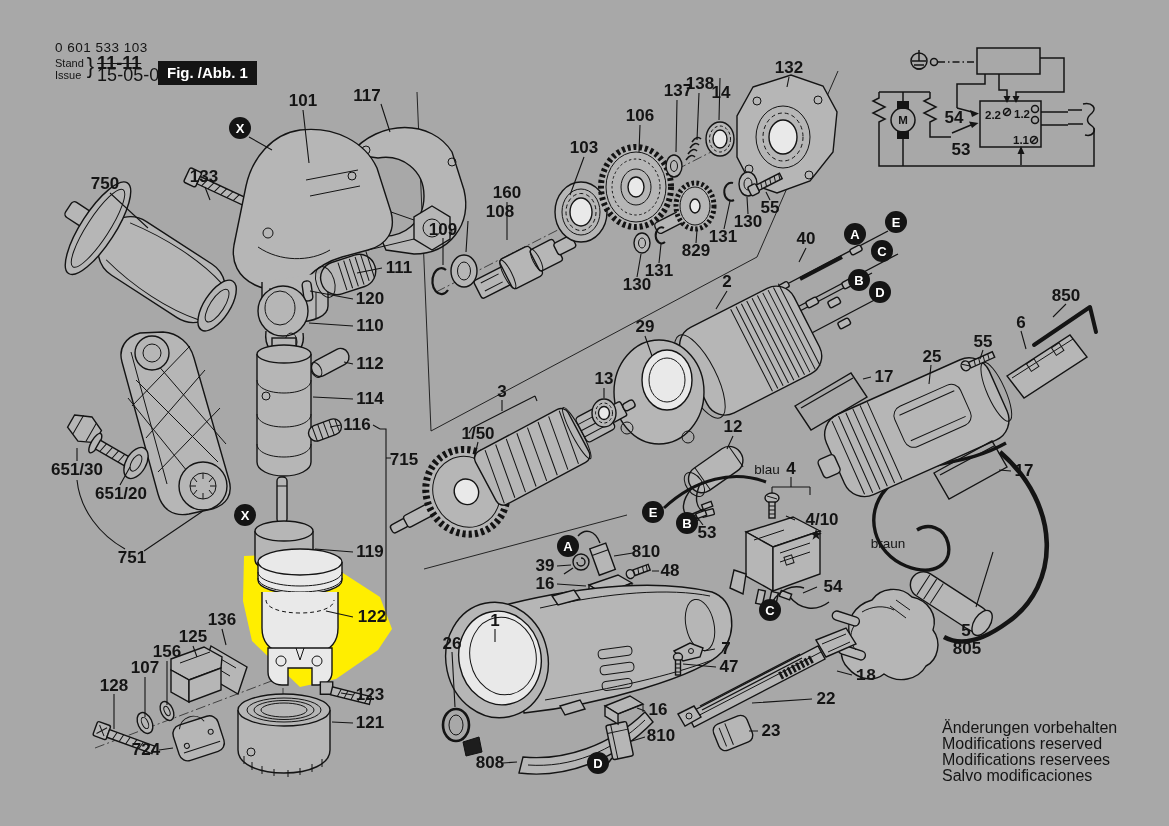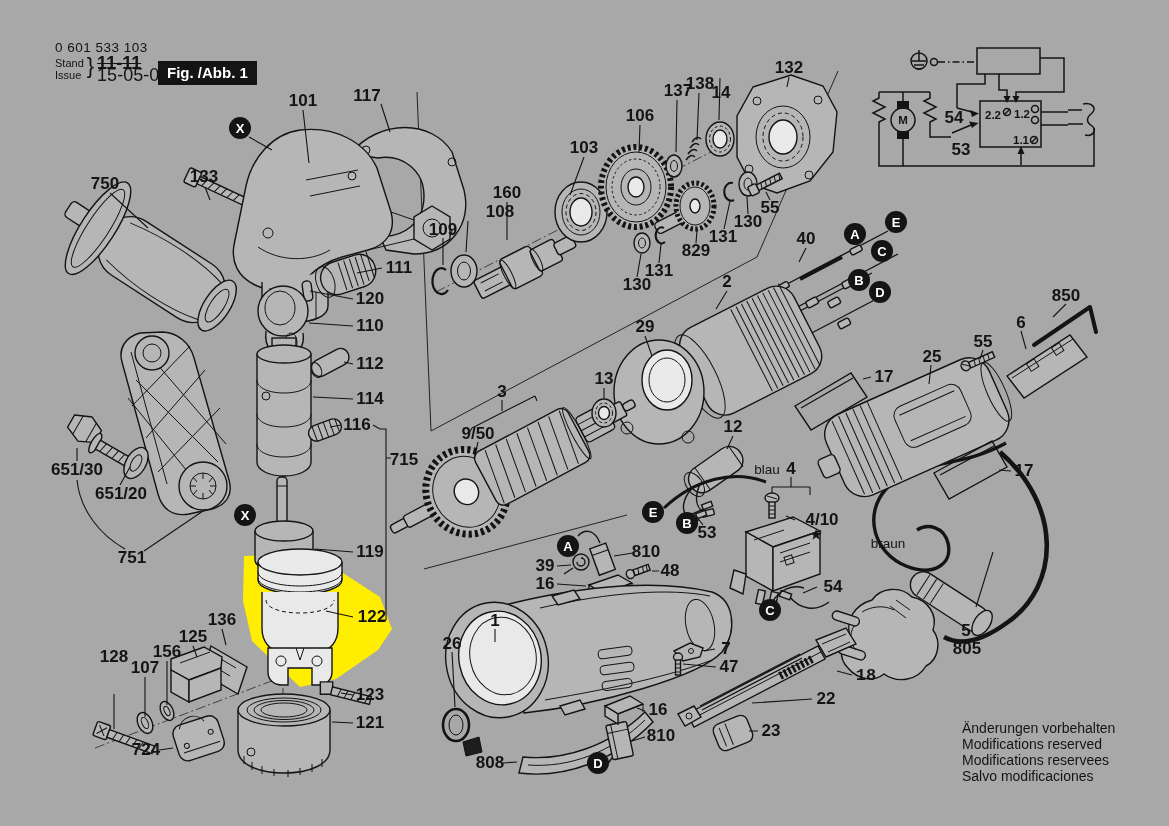--- a/index.html
+++ b/index.html
@@ -19,21 +19,21 @@
   #doc-number{font-size:13.5px;letter-spacing:.5px;}
   .si-row{display:flex;align-items:flex-start;line-height:11px;margin-top:2px;}
   .si-col{display:flex;flex-direction:column;font-size:11px;line-height:12px;}
   .si-brace{font-size:22px;font-weight:normal;line-height:22px;margin:0 3px;transform:translateY(-2px);}
   .si-val{font-size:18px;line-height:12px;}
   .strike{text-decoration:line-through;font-weight:bold;}
   #fig-box{position:absolute;left:158px;top:61px;background:#141414;color:#fff;
            font-weight:bold;font-size:15px;padding:3px 9px 4px;z-index:3;}
   #starnote{position:absolute;left:831px;top:746px;font-size:12.5px;line-height:15px;z-index:3;}
   #starnote .in{padding-left:15px;}
-  #notices{position:absolute;left:962px;top:720px;font-size:14px;line-height:16px;z-index:3;}
+  #notices{position:absolute;left:942px;top:720px;font-size:16px;line-height:16px;z-index:3;}
   svg .p{fill:#b6b6b6;stroke:#141414;stroke-width:1.4;}
   svg .w{fill:#e9e9e9;stroke:#141414;stroke-width:1.4;}
   svg .l{fill:none;stroke:#141414;stroke-width:1.4;}
   svg .ln{fill:none;stroke:#141414;stroke-width:1;}
   svg .ld{fill:none;stroke:#141414;stroke-width:1.1;}
   svg .hl{fill:#ffee00;stroke:none;}
 </style>
 </head>
 <body>
 
@@ -574,21 +574,21 @@
       <div class="plabel" style="left: 357px; top: 425px;">116</div>
       <div class="plabel" style="left: 404px; top: 460px;">715</div>
       <div class="plabel" style="left: 370px; top: 552px;">119</div>
       <div class="plabel" style="left: 372px; top: 617px;">122</div>
       <div class="plabel" style="left: 370px; top: 695px;">123</div>
       <div class="plabel" style="left: 370px; top: 723px;">121</div>
       <div class="plabel" style="left: 222px; top: 620px;">136</div>
       <div class="plabel" style="left: 193px; top: 637px;">125</div>
       <div class="plabel" style="left: 167px; top: 652px;">156</div>
       <div class="plabel" style="left: 145px; top: 668px;">107</div>
-      <div class="plabel" style="left: 114px; top: 657px;">128</div>
+      <div class="plabel" style="left: 114px; top: 686px;">128</div>
       <div class="plabel" style="left: 146px; top: 750px;">724</div>
       <div class="plabel" style="left: 77px; top: 470px;">651/30</div>
       <div class="plabel" style="left: 121px; top: 494px;">651/20</div>
       <div class="plabel" style="left: 132px; top: 558px;">751</div>
       <div class="plabel" style="left: 443px; top: 230px;">109</div>
       <div class="plabel" style="left: 468px; top: 212px; margin-left: 32px;">108</div>
       <div class="plabel" style="left: 507px; top: 193px;">160</div>
       <div class="plabel" style="left: 584px; top: 148px;">103</div>
       <div class="plabel" style="left: 640px; top: 116px;">106</div>
       <div class="plabel" style="left: 678px; top: 91px;">137</div>
@@ -604,21 +604,21 @@
       <div class="plabel" style="left: 727px; top: 282px;">2</div>
       <div class="plabel" style="left: 645px; top: 327px;">29</div>
       <div class="plabel" style="left: 806px; top: 239px;">40</div>
       <div class="plabel" style="left: 1066px; top: 296px;">850</div>
       <div class="plabel" style="left: 1021px; top: 323px;">6</div>
       <div class="plabel" style="left: 983px; top: 342px;">55</div>
       <div class="plabel" style="left: 932px; top: 357px;">25</div>
       <div class="plabel" style="left: 884px; top: 377px;">17</div>
       <div class="plabel" style="left: 1024px; top: 471px;">17</div>
       <div class="plabel" style="left: 502px; top: 392px;">3</div>
-      <div class="plabel" style="left: 478px; top: 434px;">9/50</div>
+      <div class="plabel" style="left: 478px; top: 434px;">1/50</div>
       <div class="plabel" style="left: 604px; top: 379px;">13</div>
       <div class="plabel" style="left: 733px; top: 427px;">12</div>
       <div class="plabel" style="left: 791px; top: 469px;">4</div>
       <div class="plabel" style="left: 814px; top: 520px; margin-left: 8px;">4/10</div>
       <div class="plabel" style="left: 707px; top: 533px;">53</div>
       <div class="plabel" style="left: 833px; top: 587px;">54</div>
       <div class="plabel" style="left: 670px; top: 571px;">48</div>
       <div class="plabel" style="left: 545px; top: 566px;">39</div>
       <div class="plabel" style="left: 545px; top: 584px;">16</div>
       <div class="plabel" style="left: 646px; top: 552px;">810</div>

